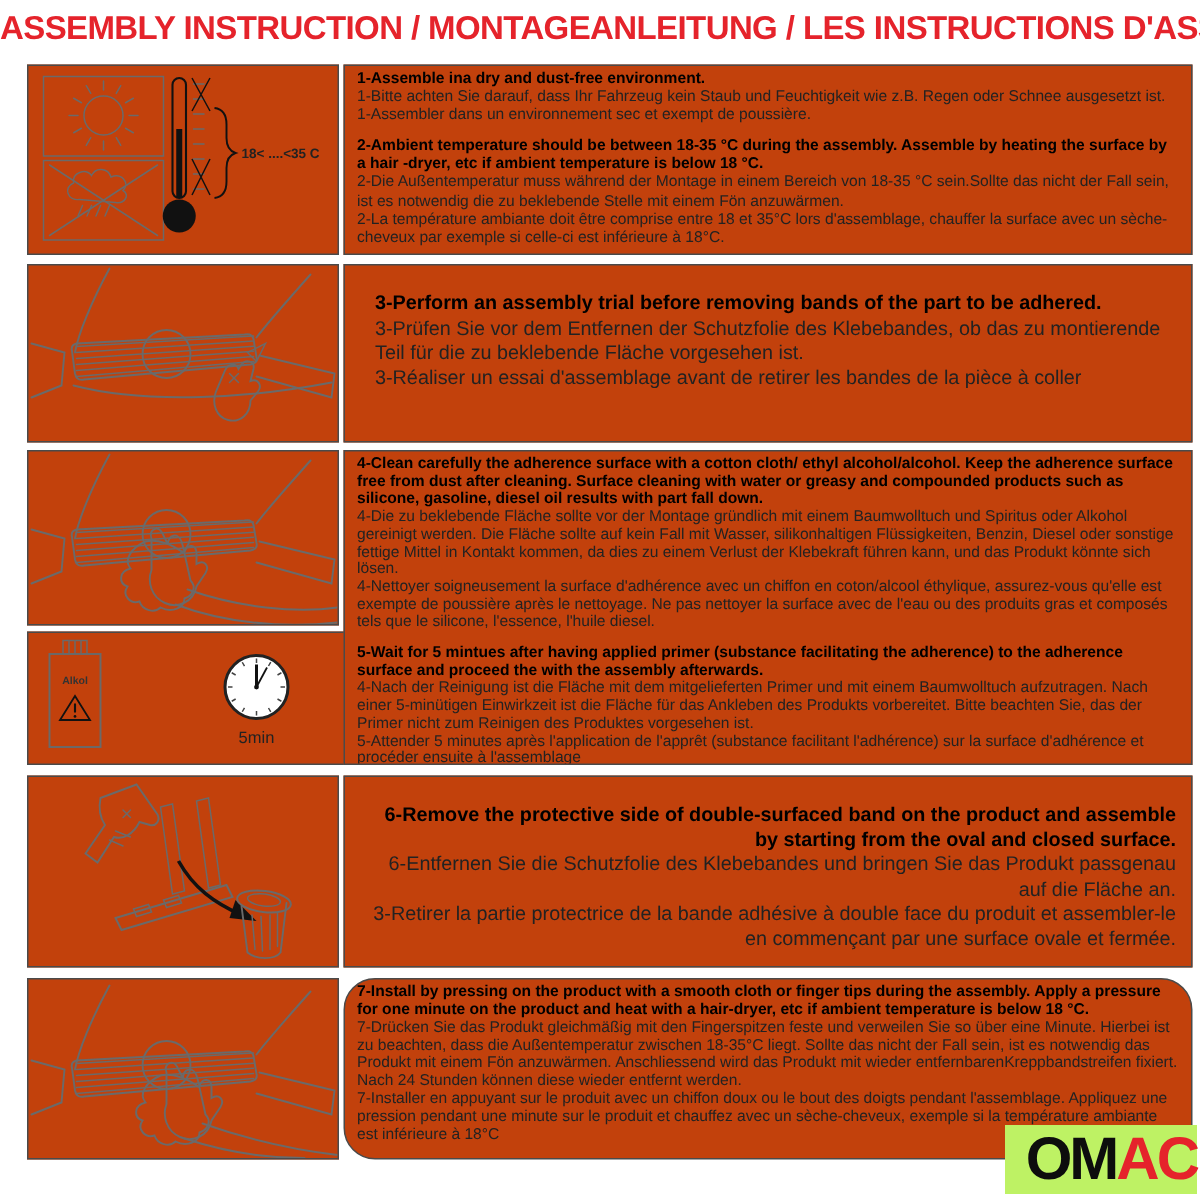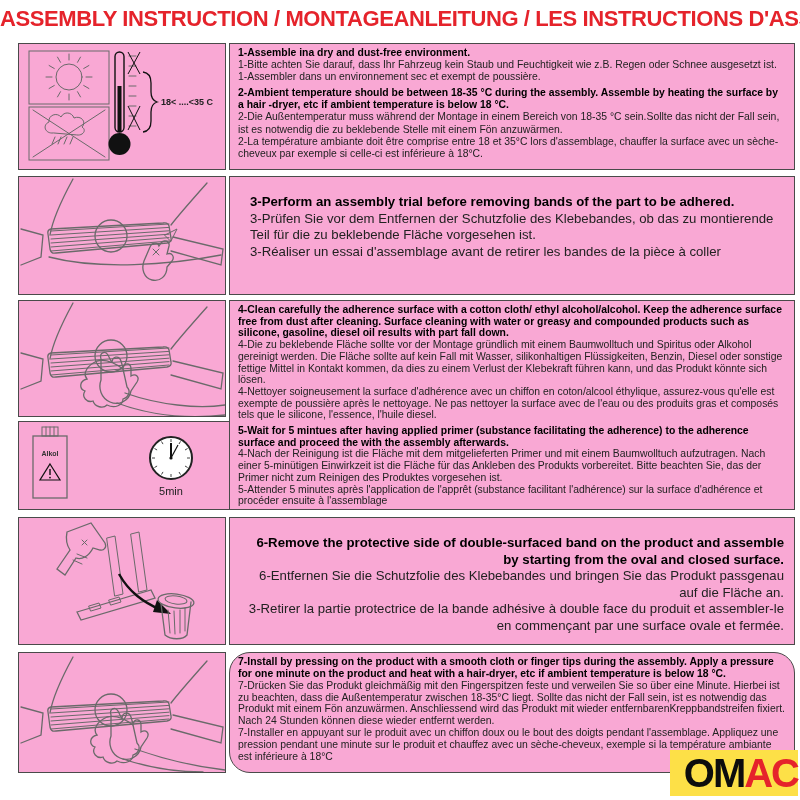--- a/index.html
+++ b/index.html
@@ -1,33 +1,33 @@
 <!DOCTYPE html>
 <html style="--color-accent: #e5232b;"><head>
 <meta charset="utf-8">
 <style>
   html,body{margin:0;padding:0;background:#fff;}
   #page{position:relative;width:800px;height:800px;background:#fff;overflow:hidden;
         font-family:"Liberation Sans",sans-serif;color:#222;}
   #title{position:absolute;top:6px;left:0;width:800px;text-align:center;
          font-size:22px;font-weight:800;letter-spacing:-0.4px;
          color:var(--color-accent,#e5232b);white-space:nowrap;}
-  .box{position:absolute;border:1px solid #4a4a4a;background:#f9a8d4;box-sizing:border-box;overflow:hidden;}
+  .box{position:absolute;border:1px solid #4a4a4a;background:#c2410c;box-sizing:border-box;overflow:hidden;}
   .t-sm{font-size:10.4px;line-height:12.1px;padding:3px 8px;}
   .t-lg{font-size:13.2px;line-height:16.6px;padding:17px 10px 0 10px;}
   .sec p{margin:0;}
   .en{font-weight:700;color:#000;}
-  .gap{margin-top:4px;}
+  .gap{margin-top:9px;}
   #r3text .t-inner{line-height:11.7px;}
   #r5text .t-inner{line-height:11.85px;}
   svg{display:block;}
   .line{stroke:#6a6a6a;stroke-width:1.3;fill:none;stroke-linecap:round;}
   .thin{stroke:#6a6a6a;stroke-width:1;fill:none;stroke-linecap:round;}
   .dark{stroke:#111;fill:none;}
-  #logo{position:absolute;top:750px;right:2px;height:46px;background:#fde047;z-index:3;
+  #logo{position:absolute;top:750px;right:2px;height:46px;background:#bef264;z-index:3;
         display:flex;align-items:center;justify-content:flex-end;padding-left:14px;
         font-weight:700;font-size:40px;letter-spacing:-2px;line-height:46px;}
   #logo .lg-black{color:#0d0d0d;}
   #logo .lg-red{color:var(--color-accent,#e5232b);}
 </style>
 </head>
 <body>
 
 <div id="page">
 

